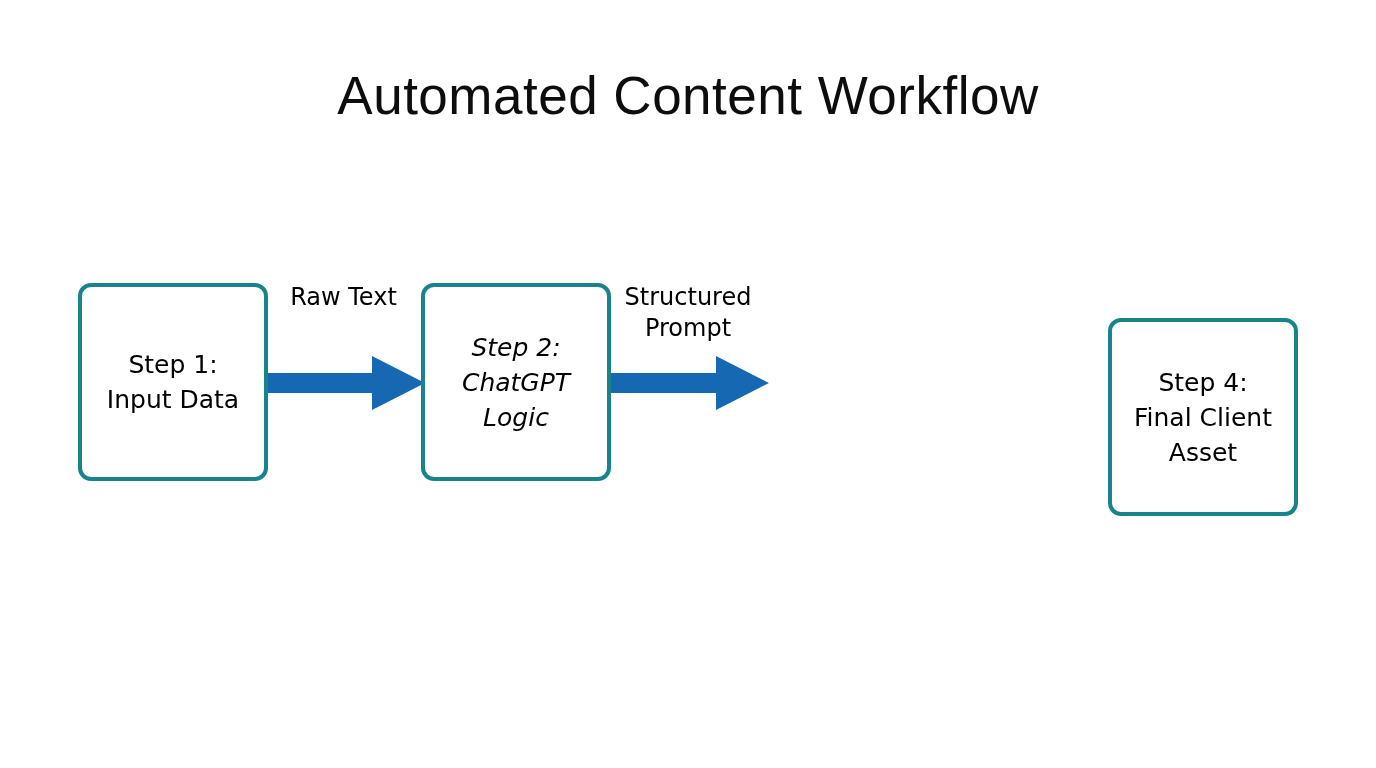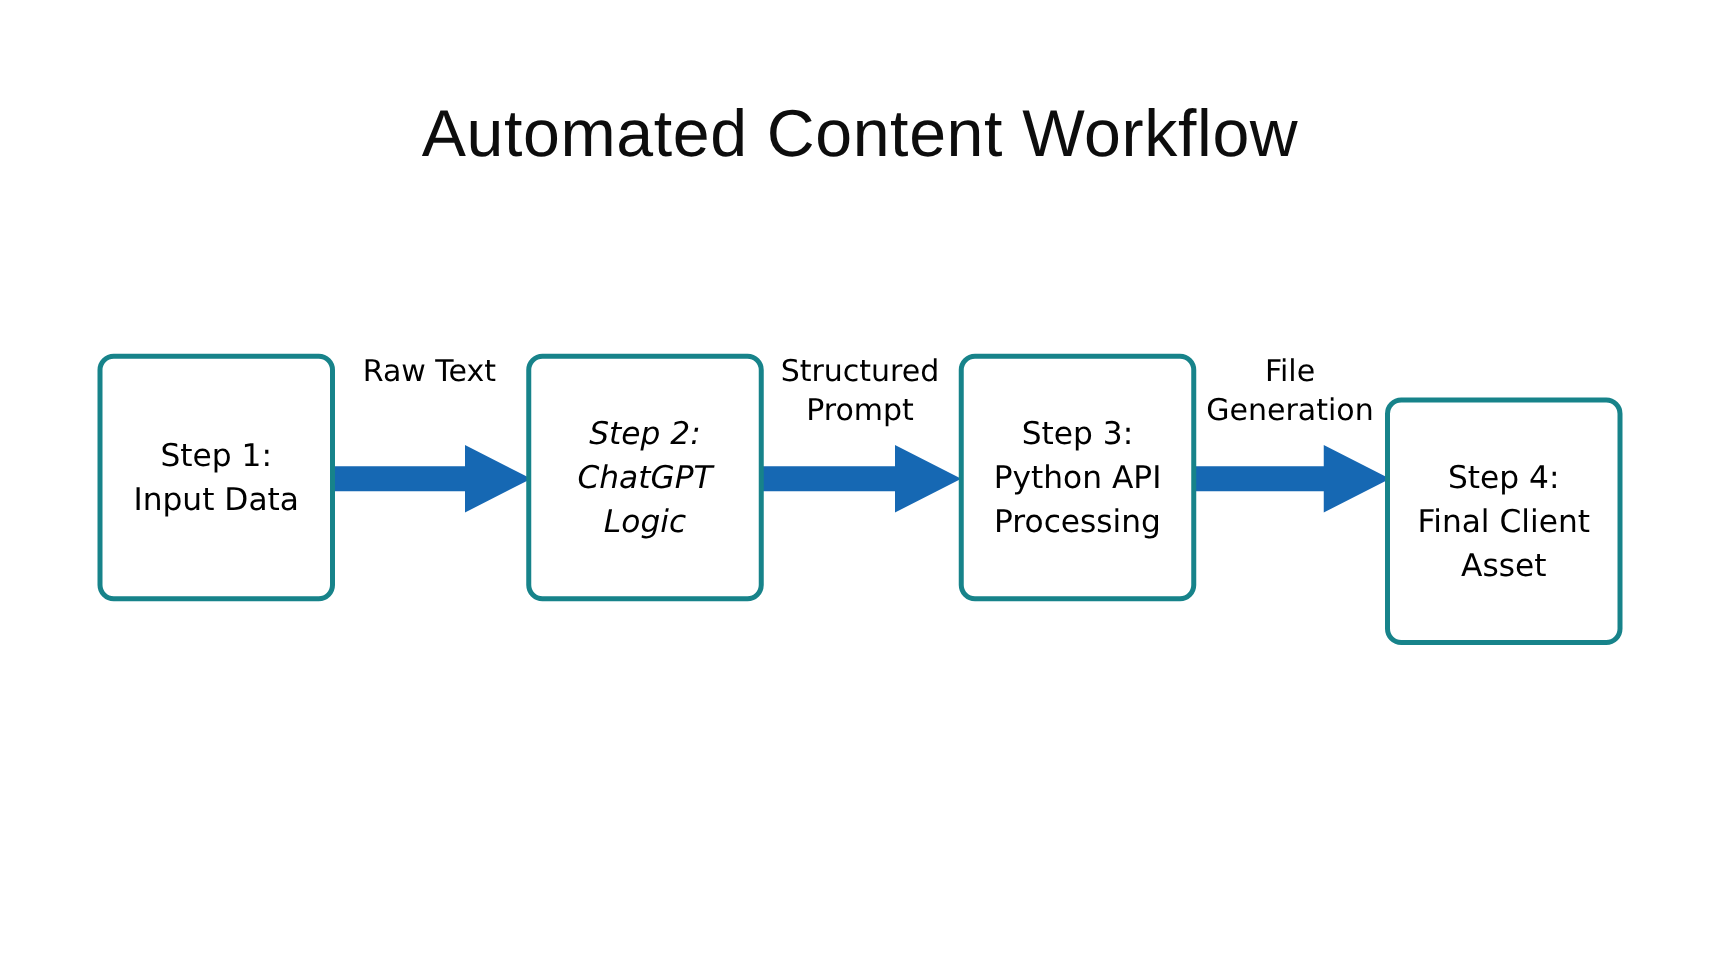--- a/index.html
+++ b/index.html
@@ -21,21 +21,21 @@
     position: absolute;
     left: 0; top: 0;
     width: 1376px;
     height: 768px;
   }
 
   
   .title {
     position: absolute;
     left: 0;
-    top: 76px;
+    top: 64px;
     width: 1376px;
     text-align: center;
     font-family: "Liberation Sans", "DejaVu Sans", sans-serif;
     font-size: 53px;
     font-weight: 300;
     letter-spacing: 0.5px;
     line-height: 64px;
     color: #0d0d0d;
     white-space: nowrap;
   }
@@ -134,44 +134,32 @@
     </div>
 
     <div class="connector" id="conn-2">
       <div class="conn-label">Structured
 Prompt</div>
       <svg viewBox="0 0 162 54" preserveAspectRatio="none">
         <polygon points="0,17 109,17 109,0 162,27 109,54 109,37 0,37" fill="#1668b3"></polygon>
       </svg>
     </div>
 
-    <div class="connector" id="conn-3">
-      <div class="conn-label">File
-Generation</div>
-      <svg viewBox="0 0 160 54" preserveAspectRatio="none">
-        <polygon points="0,17 107,17 107,0 160,27 107,54 107,37 0,37" fill="#1668b3"></polygon>
-      </svg>
-    </div>
 
     <div class="step-box" id="box-1">
       <div class="step-label">Step 1:
 Input Data</div>
     </div>
 
     <div class="step-box" id="box-2">
       <div class="step-label">Step 2:
 ChatGPT
 Logic</div>
     </div>
 
-    <div class="step-box" id="box-3">
-      <div class="step-label">Step 3:
-Python API
-Processing</div>
-    </div>
 
     <div class="step-box" id="box-4">
       <div class="step-label">Step 4:
 Final Client
 Asset</div>
     </div>
 
   </div>
 </div>
 

